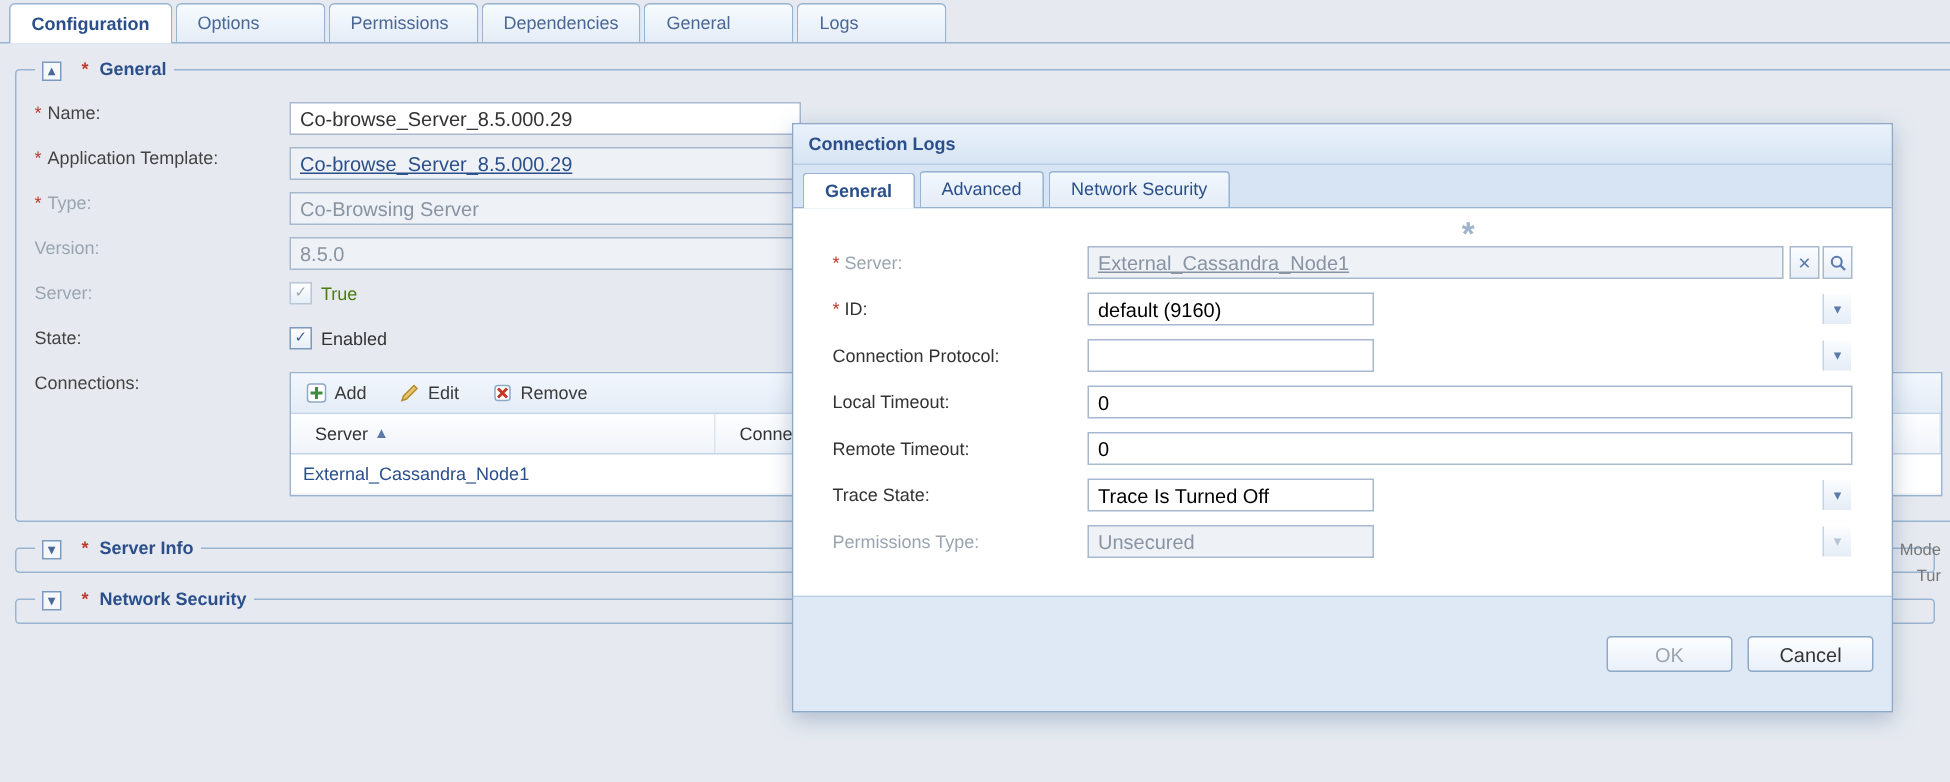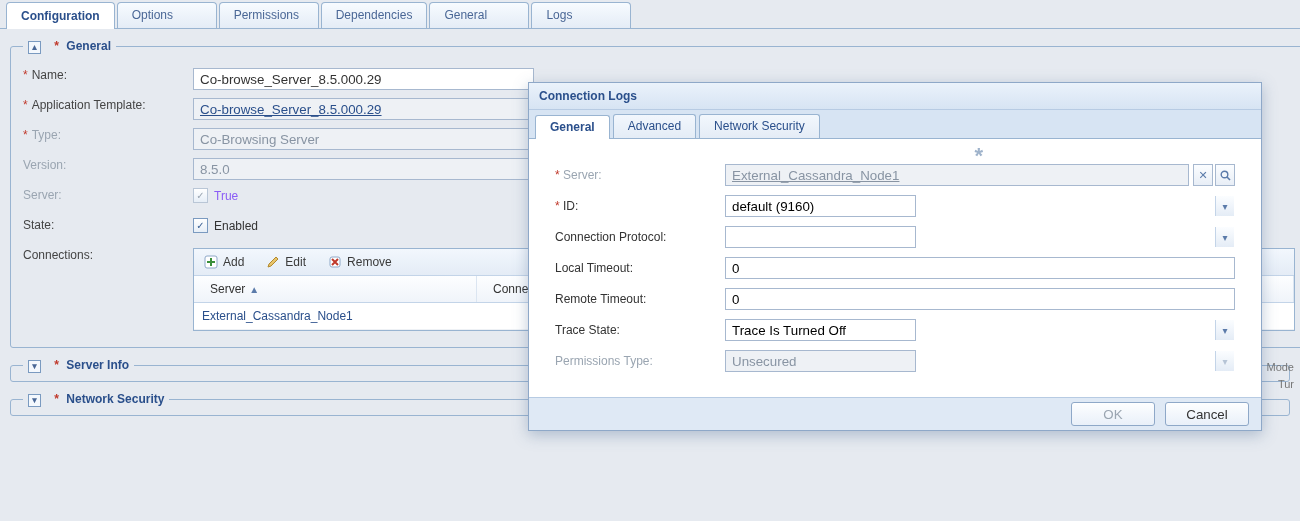--- a/index.html
+++ b/index.html
@@ -289,21 +289,21 @@
     display: flex;
     align-items: center;
     justify-content: center;
     color: #5b7baa;
     cursor: pointer;
     font-size: 10px;
   }
   .dialog-buttons {
     background: #dfe9f5;
     border-top: 1px solid #b7cbe3;
-    padding: 4px 12px;
+    padding: 26px 12px;
     display: flex;
     justify-content: flex-end;
     gap: 10px;
   }
   .btn {
     min-width: 84px;
     height: 24px;
     border: 1px solid #8ea8c8;
     border-radius: 3px;
     background: linear-gradient(#fdfeff,#e9f0f9);
@@ -363,21 +363,21 @@
       <input class="textfield readonly" readonly="" value="Co-Browsing Server" style="">
     </div>
     <div class="form-row">
       <div class="lbl disabled">Version:</div>
       <input class="textfield readonly" readonly="" value="8.5.0" style="">
     </div>
     <div class="form-row">
       <div class="lbl disabled">Server:</div>
       <span class="checkbox-wrap">
         <span class="chk disabled">✓</span>
-        <span style="color:#8b5cf6;">True</span>
+        <span style="color:#4d7c0f;">True</span>
       </span>
     </div>
     <div class="form-row">
       <div class="lbl">State:</div>
       <span class="checkbox-wrap">
         <span class="chk">✓</span>
         <span>Enabled</span>
       </span>
     </div>
     <div class="form-row" style="align-items:flex-start;">

